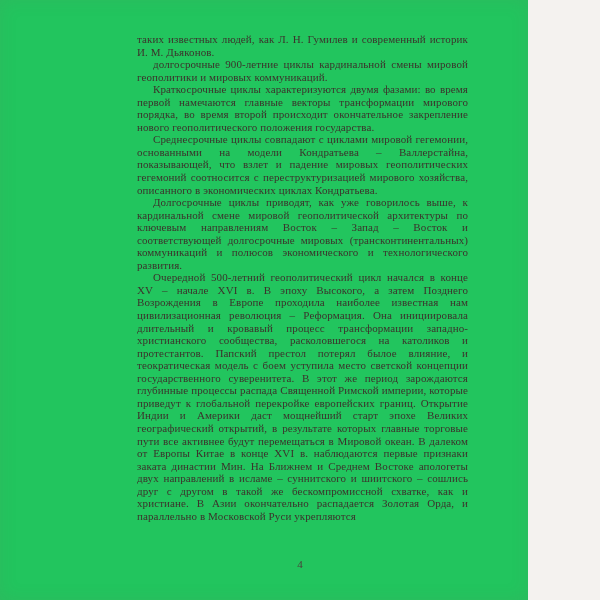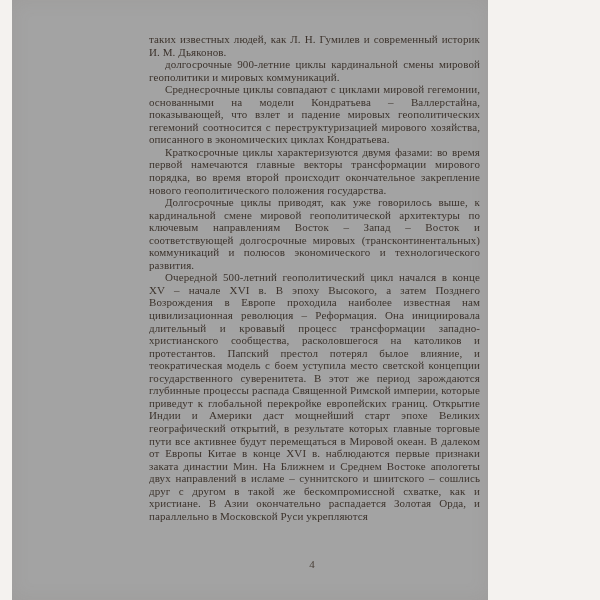--- a/index.html
+++ b/index.html
@@ -5,25 +5,25 @@
   html, body {
     margin: 0;
     padding: 0;
     width: 600px;
     height: 600px;
     background: #f4f2ef;
     overflow: hidden;
   }
   .scan-page {
     position: absolute;
-    left: 12px;
+    left: 0;
     top: 0;
-    width: 476px;
+    width: 528px;
     height: 600px;
-    background: #a3a3a3;
+    background: #22c55e;
     box-shadow: inset 0 0 18px rgba(120,110,100,0.12);
   }
   .text-block {
     position: absolute;
     left: 137px;
     top: 33px;
     width: 331px;
     font-family: "Liberation Serif", "DejaVu Serif", serif;
     font-size: 11px;
     line-height: 12.55px;
@@ -49,19 +49,19 @@
     color: #4a4039;
   }
 </style>
 </head>
 <body>
 
 <div class="scan-page">
   <div class="text-block">
       <p class="para">таких известных людей, как Л. Н. Гумилев и современный историк И. М. Дьяконов.</p>
       <p class="para indent">долгосрочные 900-летние циклы кардинальной смены мировой геополитики и мировых коммуникаций.</p>
+      <p class="para indent">Краткосрочные циклы характеризуются двумя фазами: во время первой намечаются главные векторы трансформации мирового порядка, во время второй происходит окончательное закрепление нового геополитического положения государства.</p>
       <p class="para indent">Среднесрочные циклы совпадают с циклами мировой гегемонии, основанными на модели Кондратьева – Валлерстайна, показывающей, что взлет и падение мировых геополитических гегемоний соотносится с переструктуризацией мирового хозяйства, описанного в экономических циклах Кондратьева.</p>
-      <p class="para indent">Краткосрочные циклы характеризуются двумя фазами: во время первой намечаются главные векторы трансформации мирового порядка, во время второй происходит окончательное закрепление нового геополитического положения государства.</p>
       <p class="para indent">Долгосрочные циклы приводят, как уже говорилось выше, к кардинальной смене мировой геополитической архитектуры по ключевым направлениям Восток – Запад – Восток и соответствующей долгосрочные мировых (трансконтинентальных) коммуникаций и полюсов экономического и технологического развития.</p>
       <p class="para indent">Очередной 500-летний геополитический цикл начался в конце XV – начале XVI в. В эпоху Высокого, а затем Позднего Возрождения в Европе проходила наиболее известная нам цивилизационная революция – Реформация. Она инициировала длительный и кровавый процесс трансформации западно-христианского сообщества, расколовшегося на католиков и протестантов. Папский престол потерял былое влияние, и теократическая модель с боем уступила место светской концепции государственного суверенитета. В этот же период зарождаются глубинные процессы распада Священной Римской империи, которые приведут к глобальной перекройке европейских границ. Открытие Индии и Америки даст мощнейший старт эпохе Великих географический открытий, в результате которых главные торговые пути все активнее будут перемещаться в Мировой океан. В далеком от Европы Китае в конце XVI в. наблюдаются первые признаки заката династии Мин. На Ближнем и Среднем Востоке апологеты двух направлений в исламе – суннитского и шиитского – сошлись друг с другом в такой же бескомпромиссной схватке, как и христиане. В Азии окончательно распадается Золотая Орда, и параллельно в Московской Руси укрепляются</p>
     </div>
   <div class="page-number">4</div>
 </div>
 
 </body></html>

